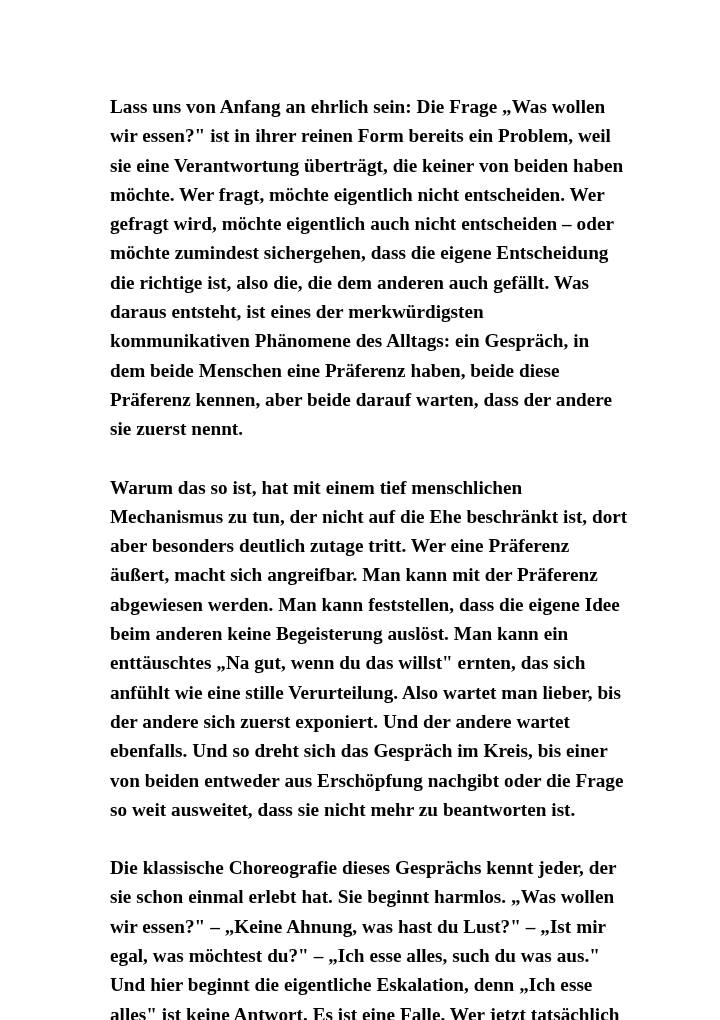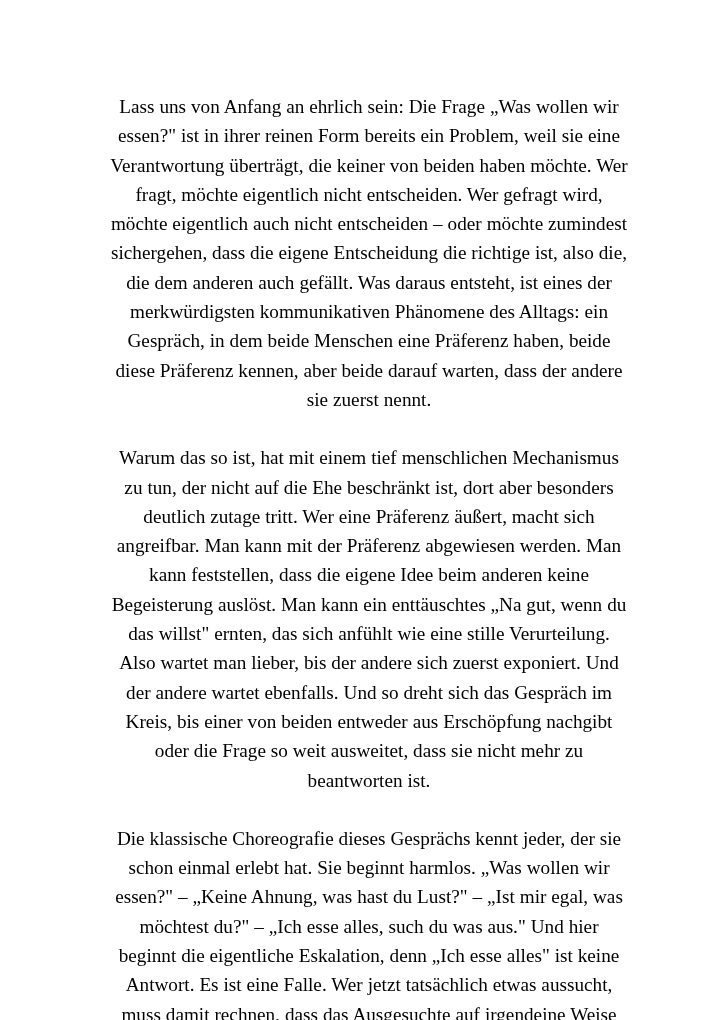--- a/index.html
+++ b/index.html
@@ -23,26 +23,27 @@
     left: 94px;
     top: 92px;
     width: 534px;
   }
 
   .paragraph {
     font-family: "Liberation Serif", "DejaVu Serif", serif;
     font-size: 19.2px;
     line-height: 29.3px;
     color: #000000;
-    text-align: center;
+    text-align: left;
     margin: 0 0 29px 16px;
     hyphens: none;
     -webkit-hyphens: none;
     word-spacing: 0.1px;
     letter-spacing: 0.01px;
+    font-weight: bold;
   }
 
   .paragraph:last-child {
     margin-bottom: 0;
   }
 </style>
 </head>
 <body>
 
 <div class="page">

